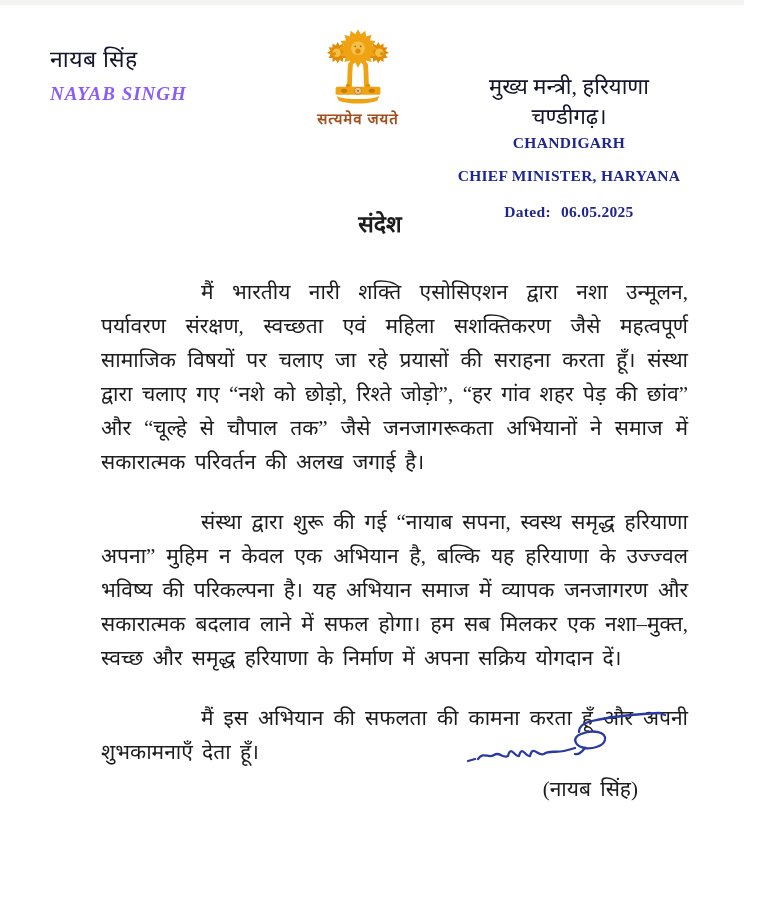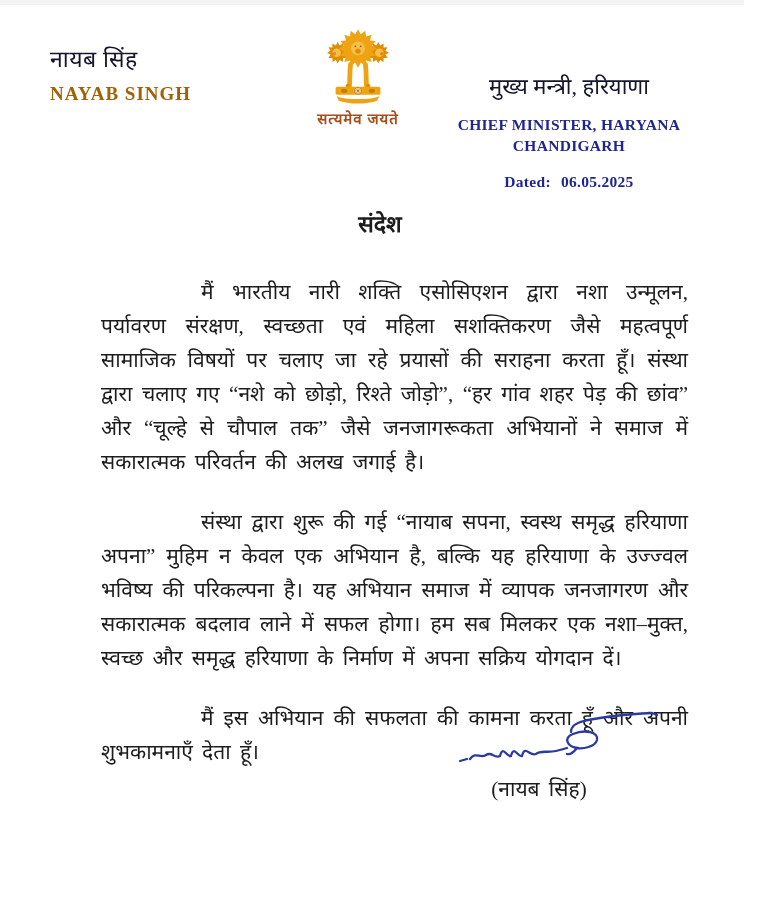--- a/index.html
+++ b/index.html
@@ -15,21 +15,22 @@
   .top-strip {
     position:absolute; top:0; left:0; right:0; height:5px;
     background:#f3f3f2;
   }
   
   .lh-left { position:absolute; left:50px; top:42px; }
   .name-hi { font-size:23px; color:#14142a; letter-spacing:0.5px; }
   .name-en {
     margin-top:9px;
     font-size:19px; font-weight:bold; letter-spacing:1px;
-    color:#a16207;
+    color:#8b5cf6;
+    font-style:italic;
   }
   .emblem-block {
     position:absolute; left:358px; top:26px;
     transform:translateX(-50%);
     text-align:center; width:130px;
   }
   .emblem-svg { display:block; margin:0 auto; }
   .motto {
     margin-top:3px;
     font-size:15px; font-weight:bold;
@@ -59,22 +60,22 @@
   }
   .para {
     margin:8px 56px 26px 85px;
     font-size:21px; line-height:34px;
     text-align:justify; text-indent:100px;
     color:#1c1c1c;
     word-spacing:4px;
   }
   
   .sig-block {
-    position:absolute; top:710px; right:66px;
-    width:230px; text-align:center;
+    position:absolute; top:710px; right:58px;
+    width:230px; text-align:right;
   }
   .signature-svg { display:block; margin-left:10px; }
   .sig-name {
     margin-top:2px; margin-right:48px;
     font-size:21px; color:#1c1c1c; word-spacing:4px;
   }
 </style>
 </head>
 <body>
 
@@ -124,22 +125,23 @@
         </g>
         <circle cx="60" cy="121.5" r="1.6" fill="#b96f05"></circle>
 
         <path d="M20 131 C34 139 86 139 100 131 L96 140 C78 147 42 147 24 140 Z" fill="#f0a312"></path>
       </svg>
       <div class="motto">सत्यमेव जयते</div>
     </div>
 
     <div class="lh-right">
       <div class="office-hi">मुख्य मन्त्री, हरियाणा</div>
+      <div class="office-hi">चण्डीगढ़।</div>
+      <div class="office-en">CHANDIGARH</div>
       <div class="office-en first">CHIEF MINISTER, HARYANA</div>
-      <div class="office-en">CHANDIGARH</div>
       <div class="date-line">
         <span>Dated:</span><span class="gap"></span><span>06.05.2025</span>
       </div>
     </div>
   </header>
 
   <main class="letter-main">
     <h1 class="title">संदेश</h1>
     <p class="para">मैं भारतीय नारी शक्ति एसोसिएशन द्वारा नशा उन्मूलन, पर्यावरण संरक्षण, स्वच्छता एवं महिला सशक्तिकरण जैसे महत्वपूर्ण सामाजिक विषयों पर चलाए जा रहे प्रयासों की सराहना करता हूँ। संस्था द्वारा चलाए गए “नशे को छोड़ो, रिश्ते जोड़ो”, “हर गांव शहर पेड़ की छांव” और “चूल्हे से चौपाल तक” जैसे जनजागरूकता अभियानों ने समाज में सकारात्मक परिवर्तन की अलख जगाई है।</p>
     <p class="para">संस्था द्वारा शुरू की गई “नायाब सपना, स्वस्थ समृद्ध हरियाणा अपना” मुहिम न केवल एक अभियान है, बल्कि यह हरियाणा के उज्ज्वल भविष्य की परिकल्पना है। यह अभियान समाज में व्यापक जनजागरण और सकारात्मक बदलाव लाने में सफल होगा। हम सब मिलकर एक नशा–मुक्त, स्वच्छ और समृद्ध हरियाणा के निर्माण में अपना सक्रिय योगदान दें।</p>

